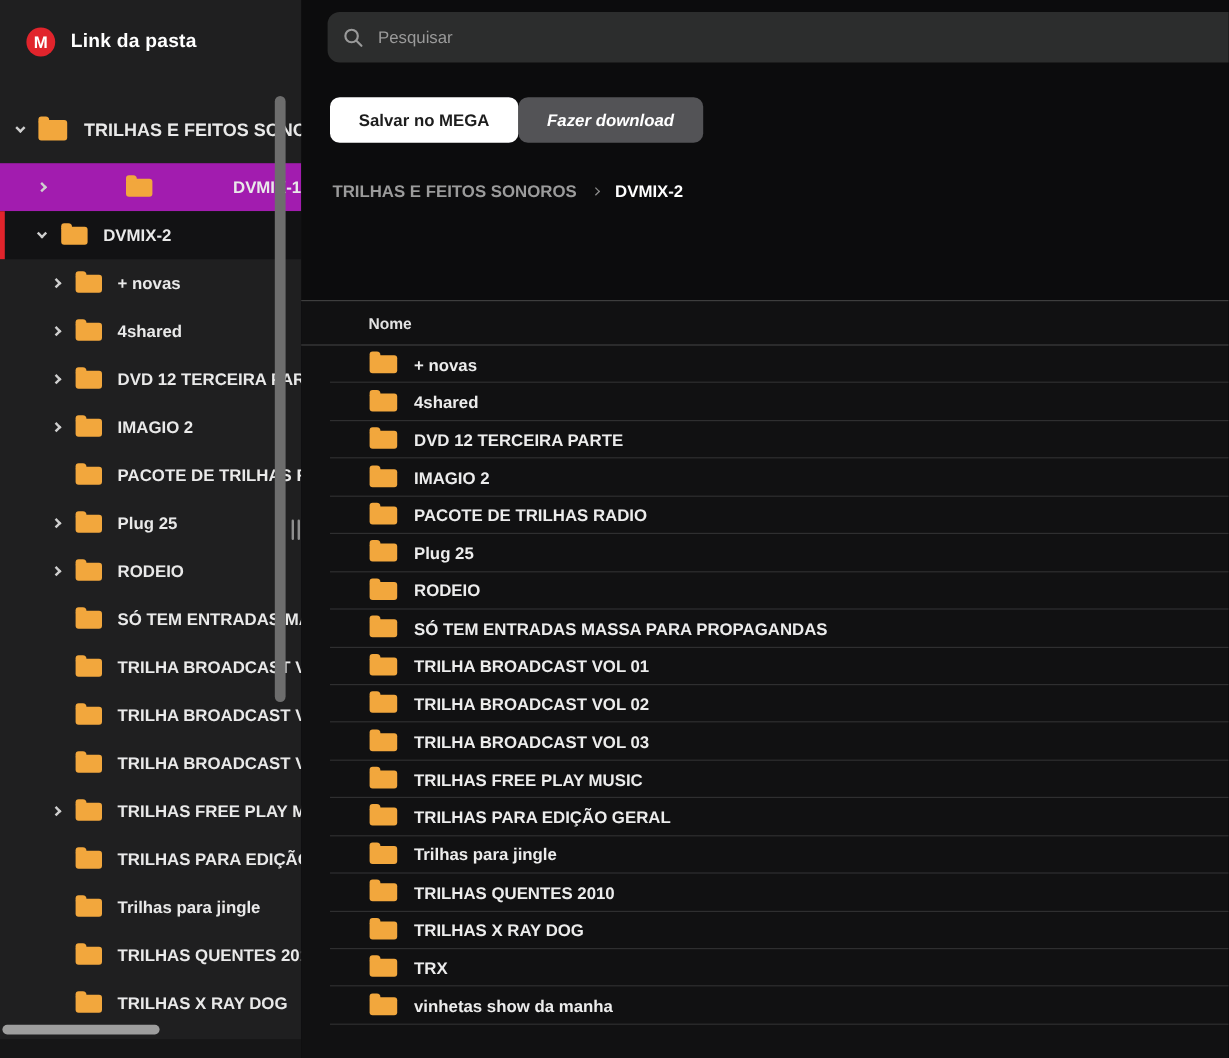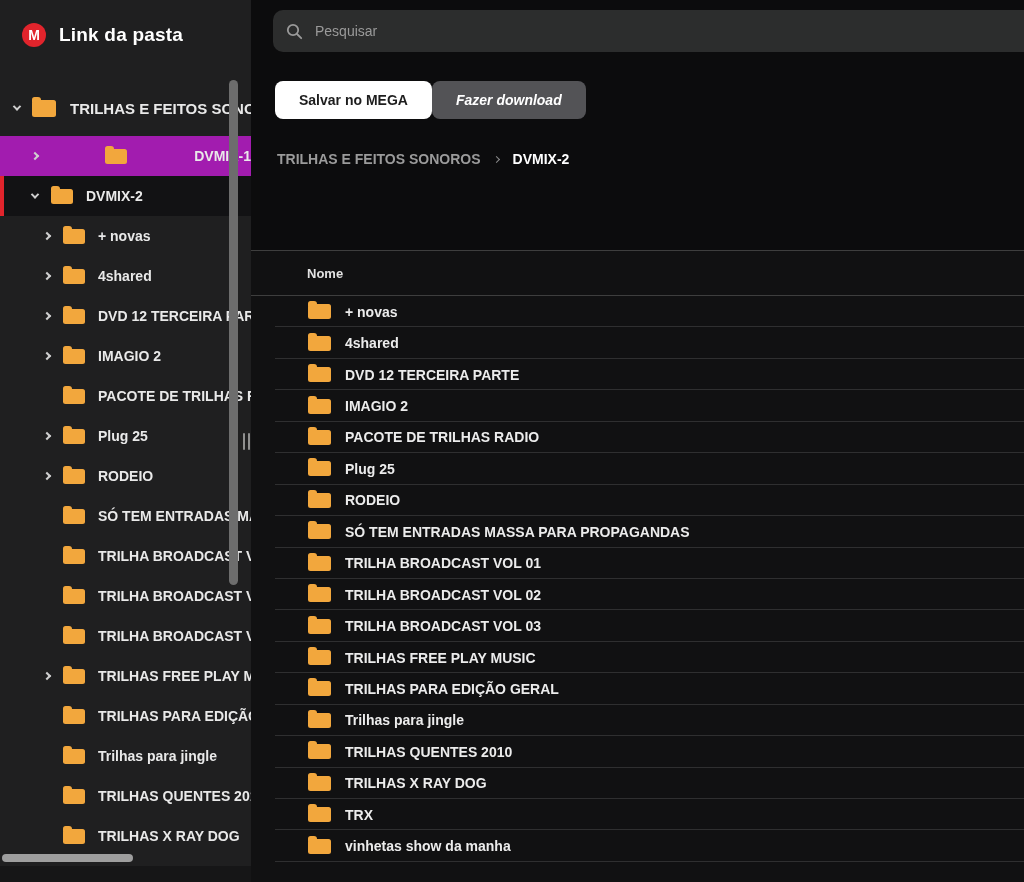--- a/index.html
+++ b/index.html
@@ -6,21 +6,21 @@
   html,body { background:#0c0c0d; }
   body { font-family:"Liberation Sans", sans-serif; }
   .screen { position:relative; width:1024px; height:882px; overflow:hidden; background:#0c0c0d; }
 
   
   .sidebar { position:absolute; left:0; top:0; width:251px; height:882px;
              background:#1f1f20; overflow:hidden; }
   .logo-row { position:absolute; left:22px; top:23px; display:flex; align-items:center; gap:13px; }
   .logo-circle { width:24px; height:24px; border-radius:50%; background:#e1242c; color:#fff;
                  font-weight:bold; font-size:14px; display:flex; align-items:center; justify-content:center; }
-  .app-title { color:#ffffff; font-size:19px; font-weight:bold; letter-spacing:.2px; white-space:nowrap; }
+  .app-title { color:#ffffff; font-size:16px; font-weight:bold; letter-spacing:.2px; white-space:nowrap; }
 
   .tree { position:absolute; left:0; top:86px; width:251px; }
   .tree-row { position:relative; display:flex; align-items:center; height:40px;
               white-space:nowrap; color:#e9e9e9; font-size:14px; font-weight:600; cursor:pointer; }
   .tree-row.root { height:44px; font-size:15px; padding-left:10px; }
   .tree-row.lvl1 { padding-left:28px; }
   .tree-row.lvl2 { padding-left:40px; }
   .spacer6 { height:6px; }
   .tree-row.hovered { background:#a21caf;justify-content:space-between; }
   .tree-row.selected { background:#121214; }
@@ -68,21 +68,21 @@
 
   .breadcrumb { position:absolute; left:26px; top:151px; display:flex; align-items:center;
                 gap:11px; font-size:14px; }
   .crumb-parent { color:#9b9b9b; font-weight:600; cursor:pointer; }
   .crumb-sep { width:10px; display:flex; align-items:center; justify-content:center; }
   .crumb-sep i { display:block; width:5px; height:5px; border-right:1.8px solid #8d8d8d;
                  border-bottom:1.8px solid #8d8d8d; transform:rotate(-45deg); }
   .crumb-current { color:#ffffff; font-weight:bold; }
 
   .table { position:absolute; left:0; top:250px; right:0; bottom:0; background:#111112; }
-  .table-header { height:46px; border-top:1px solid #3e3e3e; border-bottom:1px solid #3e3e3e;
+  .table-header { height:38px; border-top:1px solid #3e3e3e; border-bottom:1px solid #3e3e3e;
                   display:flex; align-items:center; padding-left:56px;
                   color:#e2e2e2; font-size:13px; font-weight:bold; }
   .t-row { position:relative; height:31.45px; display:flex; align-items:center;
            padding-left:57px; color:#ececec; font-size:14px; font-weight:600; cursor:pointer; }
   .t-row::after { content:""; position:absolute; left:24px; right:0; bottom:0; height:1px;
                   background:#2f2f30; }
   .t-row .folder { width:23px; min-width:23px; height:15px; margin:0 14px 0 0; }
   .t-label { white-space:nowrap; }
 </style>
 </head>

